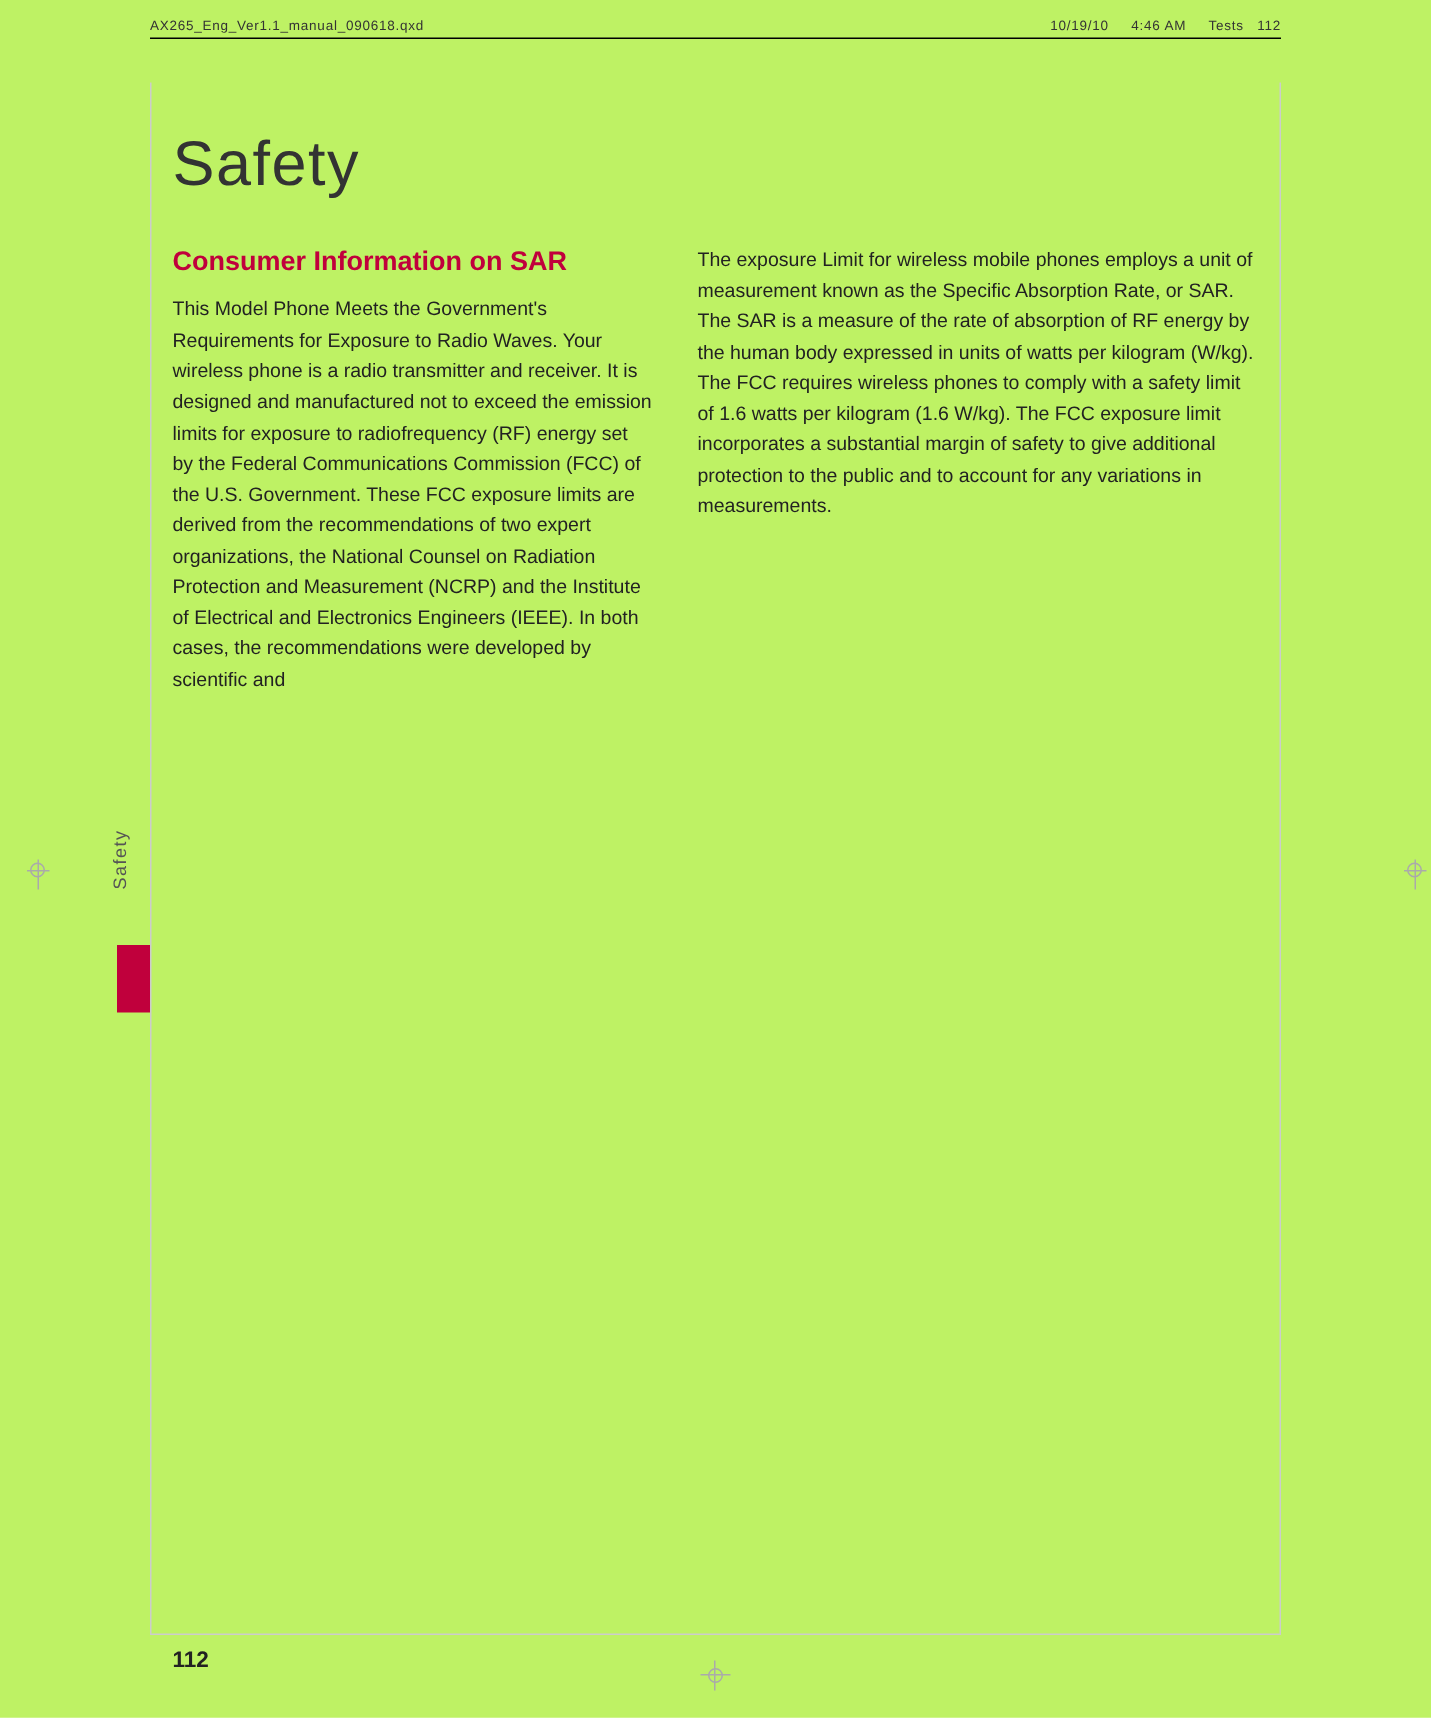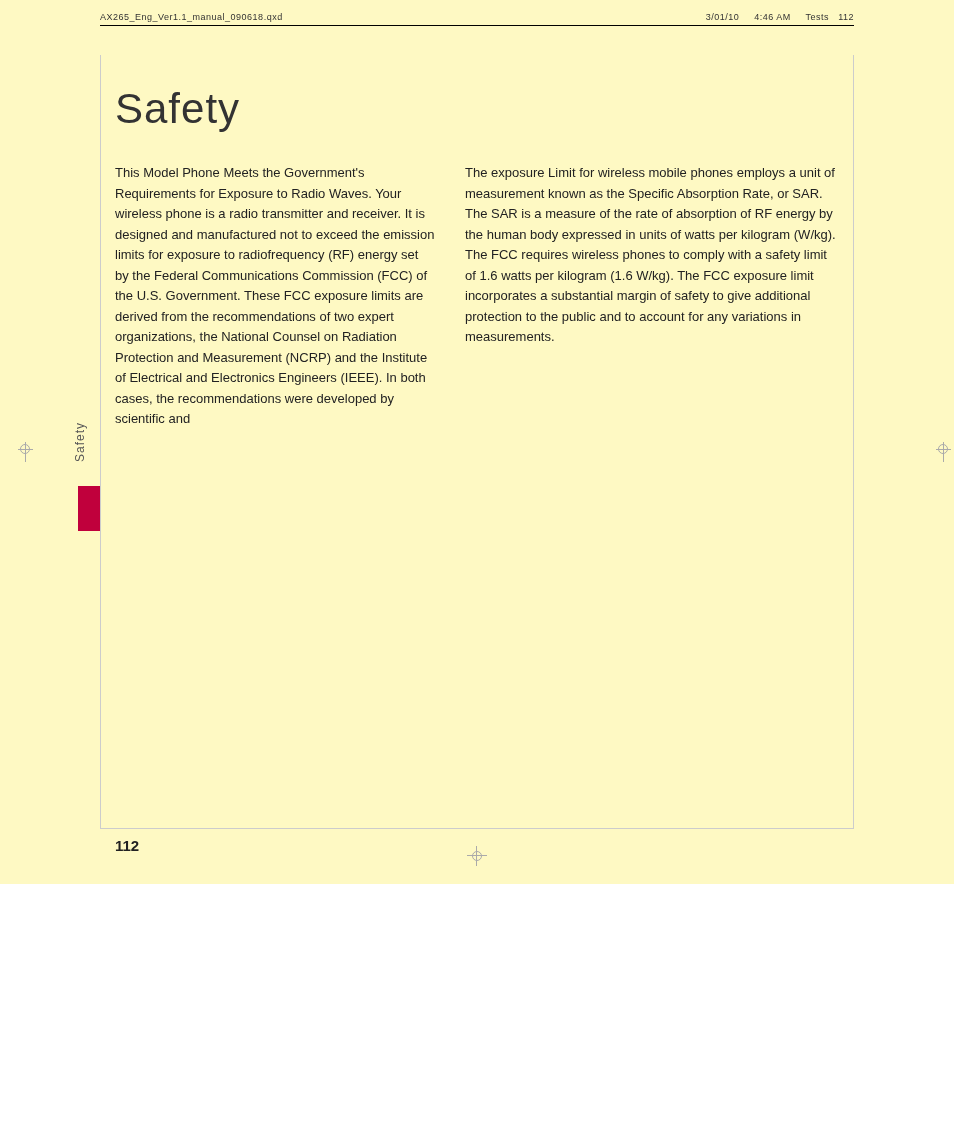--- a/index.html
+++ b/index.html
@@ -14,22 +14,22 @@
       background: #ffffff;
       font-family: 'Arial', sans-serif;
       position: relative;
       overflow: hidden;
     }
 
     
     .page-container {
       position: relative;
       width: 954px;
-      height: 884px;
-      background: #fef9c3;
+      height: 1145px;
+      background: #bef264;
     }
 
     
     .header-bar {
       position: absolute;
       top: 12px;
       left: 100px;
       right: 100px;
       font-size: 9px;
       color: #333;
@@ -235,21 +235,21 @@
 
   </style>
 </head>
 <body>
 
 <div class="page-container">
 
   <div class="header-bar">
     <span class="header-filename">AX265_Eng_Ver1.1_manual_090618.qxd</span>
     <span class="header-date">
-      <span>3/01/10</span>
+      <span>10/19/10</span>
       &nbsp;&nbsp;&nbsp;
       <span>4:46 AM</span>
       &nbsp;&nbsp;&nbsp;
       <span>Tests</span>
       &nbsp;
       <span>112</span>
     </span>
   </div>
 
   <div class="margin-line-left"></div>
@@ -273,20 +273,21 @@
   <div class="bookmark-tab"></div>
 
   <div class="content-area">
 
     <h1 class="page-title">Safety</h1>
 
     <div class="two-column">
 
       <div class="col-left">
 
+        <div class="section-title">Consumer Information on SAR</div>
 
 
         <div class="body-text">
           <p>
             <strong>This Model Phone Meets the Government's Requirements for Exposure to Radio Waves.</strong> Your wireless phone is a radio transmitter and receiver. It is designed and manufactured not to exceed the emission limits for exposure to radiofrequency (RF) energy set by the Federal Communications Commission (FCC) of the U.S. Government. These FCC exposure limits are derived from the recommendations of two expert organizations, the National Counsel on Radiation Protection and Measurement (NCRP) and the Institute of Electrical and Electronics Engineers (IEEE). In both cases, the recommendations were developed by scientific and
           </p>
         </div>
       </div>
 
       <div class="col-right">

